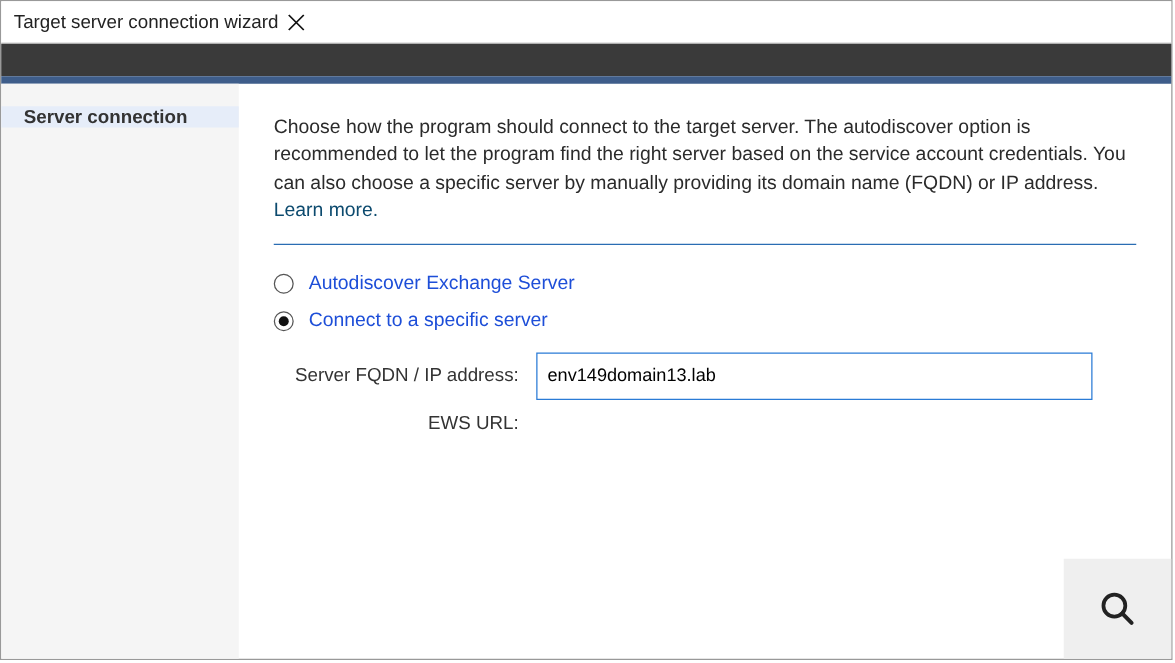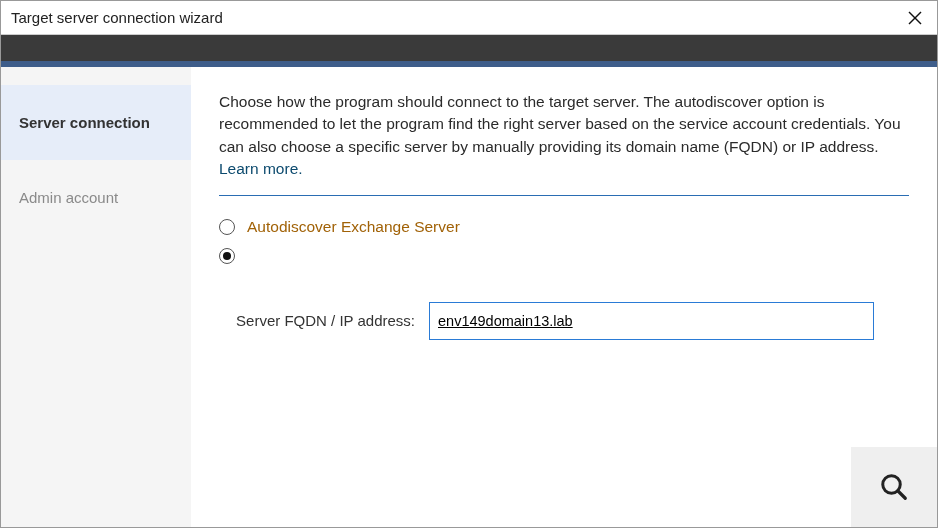--- a/index.html
+++ b/index.html
@@ -2,72 +2,72 @@
 <html><head>
 <meta charset="utf-8">
 <style>
   * { box-sizing: border-box; margin: 0; padding: 0; }
   html, body { width: 940px; height: 530px; font-family: "Segoe UI", Arial, sans-serif; }
   .window {
     width: 938px; height: 528px; border: 1px solid #999; background: #fff;
     display: flex; flex-direction: column; position: relative;
   }
   .titlebar {
-    height: 34px; display: flex; align-items: center; justify-content: space-between;
+    height: 34px; display: flex; align-items: center; 
     padding: 0 8px 0 10px; border-bottom: 1px solid #ccc; background:#fff;
   }
   .titlebar .title { font-size: 15px; color: #222; }
   .titlebar .close {
     width: 28px; height: 28px; display:flex; align-items:center; justify-content:center;
     font-size: 18px; cursor: pointer; color:#111; font-weight: 300;
   }
   .darkband { height: 26px; background: #3a3a3a; }
   .thinband { height: 6px; background: #3e5d8a; }
   .body { flex: 1; display: flex; min-height: 0; }
   .sidebar {
     width: 190px; background: #f5f5f5; padding-top: 18px;
     display: flex; flex-direction: column; gap: 0;
   }
   .side-item {
-    padding: 29px 18px; font-size: 15px; color: #8a8a8a; cursor: pointer;
+    padding: 0 18px; font-size: 15px; color: #8a8a8a; cursor: pointer;
   }
   .side-item.active {
     background: #e6edf9; color: #333; font-weight: 600;
   }
   .main {
     flex: 1; padding: 24px 28px 0 28px; overflow: hidden;
   }
   .intro {
     font-size: 15.5px; color: #2b2b2b; line-height: 1.45;
   }
   .intro a { color: #0c4a6e; text-decoration: none; }
   .rule { border: none; border-top: 1px solid #2a6db3; margin: 14px 0 16px 0; }
   .radio-row {
     display: flex; align-items: center; gap: 12px; padding: 6px 0;
-    font-size: 15.5px; color: #a16207;
+    font-size: 15.5px; color: #1d4ed8;
   }
   .radio {
     width: 16px; height: 16px; border: 1.5px solid #555; border-radius: 50%;
     display:flex; align-items:center; justify-content:center; flex-shrink:0;
   }
   .radio .dot {
     width: 8px; height: 8px; border-radius: 50%; background: #111; display:none;
   }
   .radio.selected .dot { display:block; }
-  .fields { margin-top: 32px; }
+  .fields { margin-top: 10px; }
   .field-row {
     display: flex; align-items: center; margin-bottom: 10px;
   }
   .field-row label {
     width: 210px; text-align: right; padding-right: 14px;
     font-size: 15px; color: #333;
   }
   .field-row input {
     flex: 0 0 445px; height: 27px; font-size: 14.5px; padding: 18px 8px;
-    border: 1px solid #8a8a8a; outline: none; font-family: inherit; text-decoration: underline;
+    border: 1px solid #8a8a8a; outline: none; font-family: inherit;
   }
   .field-row input.focused { border: 1px solid #2a7bd6; }
   .search-fab {
     position: absolute; right: 0; bottom: 0; width: 86px; height: 80px;
     background: #efefef; display:flex; align-items:center; justify-content:center;
   }
   .search-fab svg { width: 30px; height: 30px; }
 </style>
 </head>
 <body>
@@ -86,47 +86,46 @@
 
   <div class="darkband"></div>
   <div class="thinband"></div>
 
   <div class="body">
 
     <div class="sidebar">
       <div class="side-item active">
         <span>Server connection</span>
       </div>
-      <div class="side-item">
-        <span>Admin account</span>
-      </div>
     </div>
 
     <div class="main">
       <p class="intro">
         <span>Choose how the program should connect to the target server. The autodiscover option is recommended to let the program find the right server based on the service account credentials. You can also choose a specific server by manually providing its domain name (FQDN) or IP address. </span><a href="#">Learn more.</a>
       </p>
       <hr class="rule">
 
       <div class="radio-row">
         <span class="radio"></span>
         <span>Autodiscover Exchange Server</span>
       </div>
       <div class="radio-row">
         <span class="radio selected">
             <span class="dot"></span>
           </span>
+        <span>Connect to a specific server</span>
       </div>
 
       <div class="fields">
         <div class="field-row">
           <label>Server FQDN / IP address:</label>
           <input type="text" class="focused" value="env149domain13.lab" style="">
         </div>
         <div class="field-row">
+          <label>EWS URL:</label>
         </div>
       </div>
     </div>
 
   </div>
 
   <div class="search-fab">
     <svg viewBox="0 0 24 24">
       <circle cx="10" cy="10" r="7" fill="none" stroke="#222" stroke-width="2.4"></circle>
       <line x1="15" y1="15" x2="21" y2="21" stroke="#222" stroke-width="2.6" stroke-linecap="round"></line>

